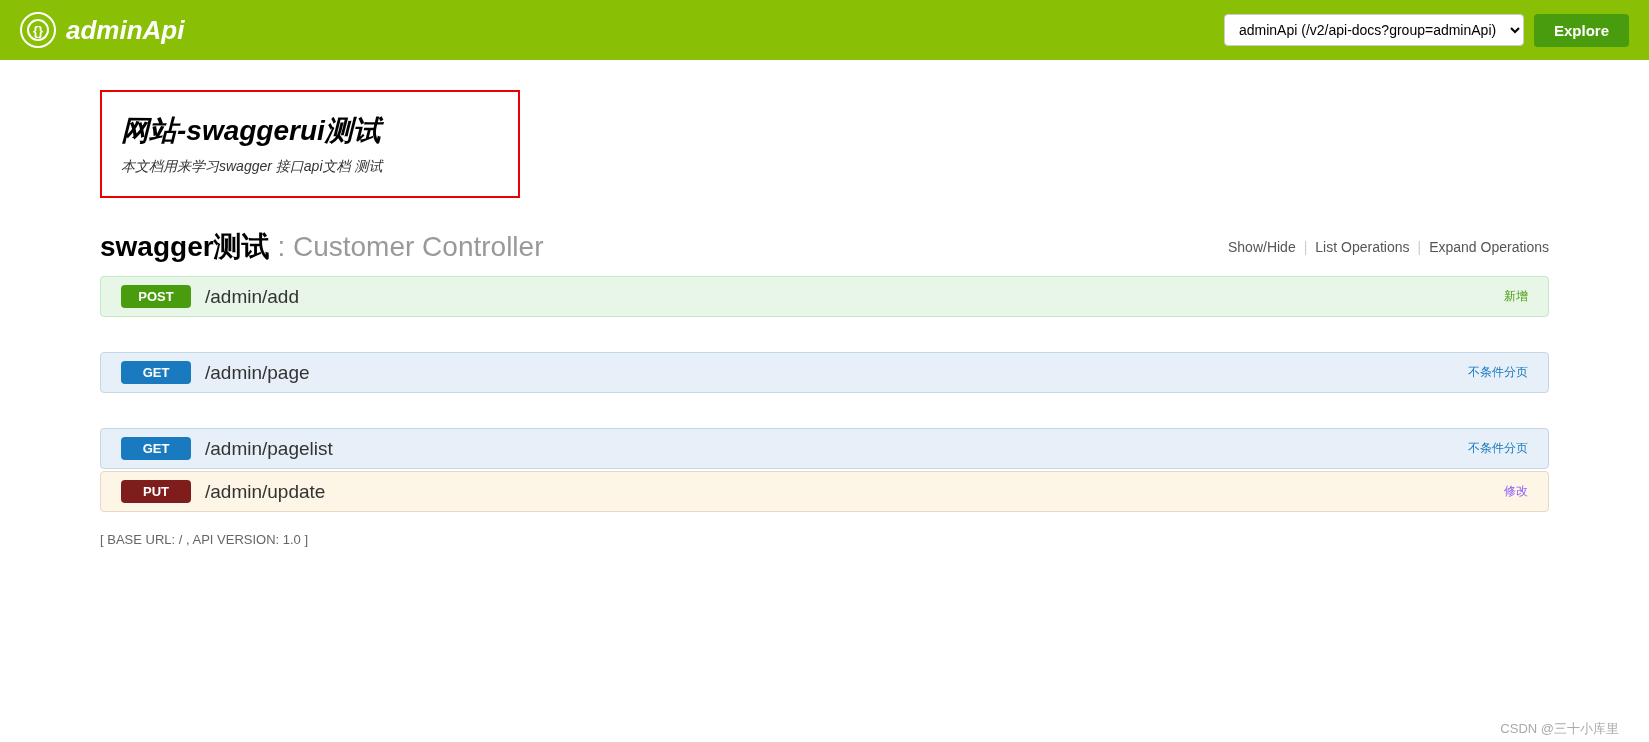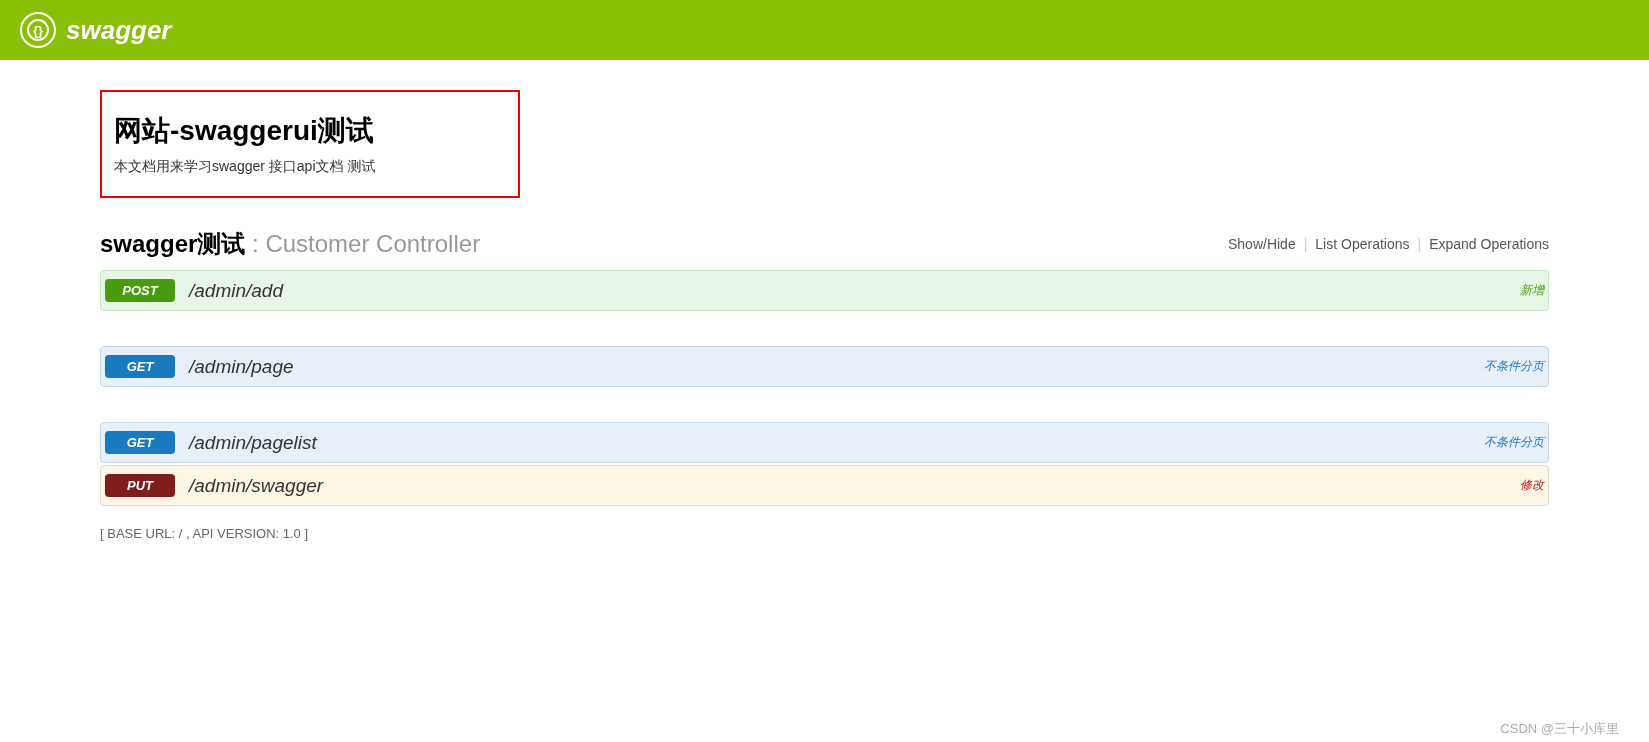--- a/index.html
+++ b/index.html
@@ -67,24 +67,25 @@
 
     
     .main-content {
       padding: 30px 100px;
       max-width: 1649px;
     }
 
     
     .info-box {
       border: 2px solid #e00;
-      padding: 20px 12px;
+      padding: 20px 19px;
       display: inline-block;
       margin-bottom: 30px;
       min-width: 420px;
+      font-style: italic;
     }
     .info-title {
       font-size: 28px;
       font-weight: bold;
       margin-bottom: 8px;
     }
     .info-desc {
       font-size: 14px;
       color: #333;
     }
@@ -93,21 +94,21 @@
     .controller-section {
       margin-bottom: 20px;
     }
     .controller-header {
       display: flex;
       align-items: center;
       justify-content: space-between;
       margin-bottom: 10px;
     }
     .controller-title {
-      font-size: 24px;
+      font-size: 28px;
     }
     .controller-title-bold {
       font-weight: bold;
     }
     .controller-title-gray {
       color: #999;
       font-weight: normal;
     }
     .controller-actions {
       display: flex;
@@ -122,25 +123,24 @@
     }
     .action-divider {
       margin: 0 8px;
       color: #ccc;
     }
 
     
     .api-row {
       display: flex;
       align-items: center;
-      padding: 8px 4px;
+      padding: 8px 20px;
       margin-bottom: 2px;
       border-radius: 4px;
       cursor: pointer;
-      font-style: italic;
     }
     .api-row-post {
       background: #e7f6e7;
       border: 1px solid #c3e6c3;
     }
     .api-row-delete {
       background: #f9e7e7;
       border: 1px solid #e6c3c3;
     }
     .api-row-get {
@@ -174,21 +174,21 @@
       color: #333;
       flex: 1;
     }
     .api-desc {
       font-size: 12px;
       margin-left: 10px;
     }
     .desc-post { color: #4a9c0f; }
     .desc-delete { color: #c0392b; }
     .desc-get { color: #1a7abf; }
-    .desc-put { color: #b91c1c; }
+    .desc-put { color: #8b5cf6; }
 
     
     .base-url {
       margin-top: 20px;
       font-size: 13px;
       color: #666;
     }
 
     
     .footer {
@@ -203,21 +203,27 @@
 <body>
 
 <div class="header">
   <div class="header-left">
     <div class="swagger-logo">
       <svg width="24" height="24" viewBox="0 0 24 24" fill="white">
         <circle cx="12" cy="12" r="10" fill="none" stroke="white" stroke-width="2"></circle>
         <text x="12" y="17" text-anchor="middle" font-size="13" font-weight="bold" fill="white">{}</text>
       </svg>
     </div>
-    <span class="swagger-title">swagger</span>
+    <span class="swagger-title">adminApi</span>
+  </div>
+  <div class="header-right">
+    <select class="api-select">
+      <option>adminApi (/v2/api-docs?group=adminApi)</option>
+    </select>
+    <button class="explore-btn">Explore</button>
   </div>
 </div>
 
 <div class="main-content">
 
   
   <div class="info-box">
     <div class="info-title">网站-swaggerui测试</div>
     <div class="info-desc">本文档用来学习swagger 接口api文档 测试</div>
   </div>
@@ -249,21 +255,21 @@
           <span class="api-path">/admin/page</span>
           <span class="api-desc desc-get">不条件分页</span>
         </div>
         <div class="api-row api-row-get">
           <span class="method-badge badge-get">GET</span>
           <span class="api-path">/admin/pagelist</span>
           <span class="api-desc desc-get">不条件分页</span>
         </div>
         <div class="api-row api-row-put">
           <span class="method-badge badge-put">PUT</span>
-          <span class="api-path">/admin/swagger</span>
+          <span class="api-path">/admin/update</span>
           <span class="api-desc desc-put">修改</span>
         </div>
       </div>
   </div>
 
   
   <div class="base-url">[ BASE URL: / , API VERSION: 1.0 ]</div>
 </div>
 
 <div class="footer">CSDN @三十小库里</div>

